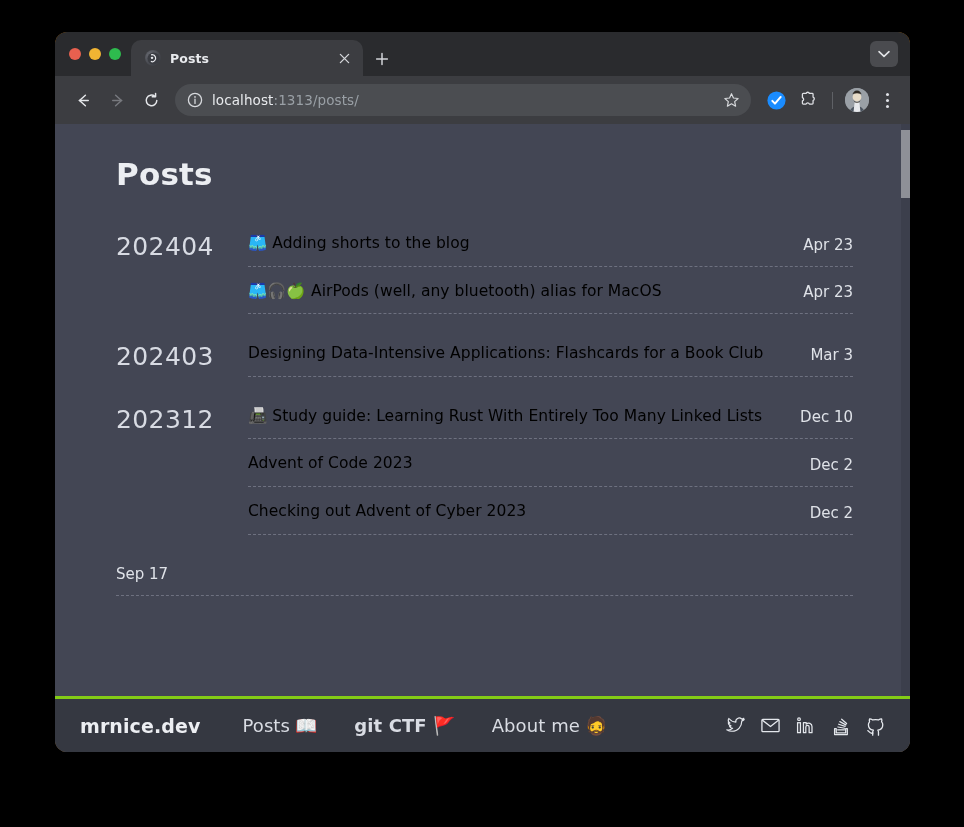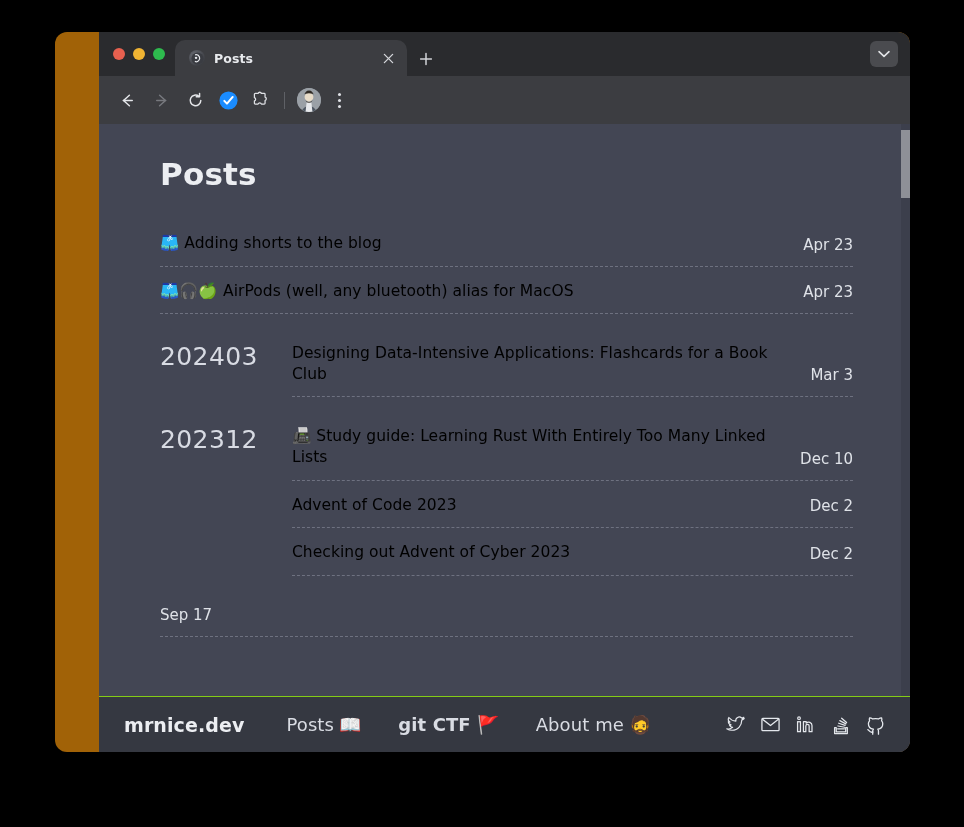--- a/index.html
+++ b/index.html
@@ -16,21 +16,20 @@
   .browser-window {
     position: absolute;
     left: 55px;
     top: 32px;
     width: 855px;
     height: 720px;
     border-radius: 12px;
     overflow: hidden;
     background: #a16207;
     box-shadow: 0 18px 48px rgba(0,0,0,0.75);
-    padding-left: 44px;
   }
 
   
   .tab-strip {
     position: relative;
     height: 44px;
     background: #2a2b2e;
     display: flex;
     align-items: flex-end;
   }
@@ -268,21 +267,21 @@
 
   
   .site-footer {
     position: absolute;
     left: 0; right: 0; bottom: 0;
     height: 56px;
     background: #353841;
     display: flex;
     align-items: center;
     padding: 0 24px 0 25px;
-    border-top: 1px solid #84cc16;
+    border-top: 3px solid #84cc16;
   }
   .brand {
     color: #eceef2;
     font-size: 19px;
     font-weight: bold;
     letter-spacing: 0.1px;
     margin-right: 42px;
   }
   .footer-nav {
     display: flex;
@@ -364,20 +363,35 @@
         <path d="M13.4 9 H4" stroke="currentColor" stroke-width="1.6" stroke-linecap="round"></path>
       </svg>
     </div>
     <div class="nav-btn">
       <svg width="17" height="17" viewBox="0 0 18 18">
         <path d="M14.6 9 A5.6 5.6 0 1 1 12.6 4.6" fill="none" stroke="currentColor" stroke-width="1.6" stroke-linecap="round"></path>
         <path d="M13.3 1.6 V5.1 H9.8" fill="none" stroke="currentColor" stroke-width="1.6" stroke-linecap="round" stroke-linejoin="round"></path>
       </svg>
     </div>
 
+    <div class="omnibox">
+      <span class="info-icon">
+        <svg width="16" height="16" viewBox="0 0 16 16">
+          <circle cx="8" cy="8" r="6.6" fill="none" stroke="currentColor" stroke-width="1.3"></circle>
+          <circle cx="8" cy="4.9" r="0.85" fill="currentColor"></circle>
+          <path d="M8 7.1 V11.4" stroke="currentColor" stroke-width="1.3" stroke-linecap="round"></path>
+        </svg>
+      </span>
+      <span class="url-text"><span class="host">localhost</span><span>:1313/posts/</span></span>
+      <span class="star-btn">
+        <svg width="17" height="17" viewBox="0 0 18 18">
+          <path d="M9 1.8 L11.05 6.35 L16 6.9 L12.35 10.2 L13.35 15 L9 12.55 L4.65 15 L5.65 10.2 L2 6.9 L6.95 6.35 Z" fill="none" stroke="currentColor" stroke-width="1.25" stroke-linejoin="round"></path>
+        </svg>
+      </span>
+    </div>
 
     <div class="tb-icon">
       <svg width="21" height="21" viewBox="0 0 22 22">
         <circle cx="11" cy="11" r="9.5" fill="#1a8cff"></circle>
         <path d="M6.6 11.4 L9.4 14.3 L15.4 7.3" fill="none" stroke="#ffffff" stroke-width="2.1" stroke-linecap="round" stroke-linejoin="round"></path>
       </svg>
     </div>
     <div class="tb-icon">
       <svg width="19" height="19" viewBox="0 0 20 20">
         <path d="M7.4 2.6 a1.9 1.9 0 0 1 3.6 0 h2.9 a0.9 0.9 0 0 1 0.9 0.9 v2.9 a1.9 1.9 0 0 1 0 3.6 v2.9 a0.9 0.9 0 0 1 -0.9 0.9 h-2.9 a1.9 1.9 0 0 0 -3.6 0 H4.5 a0.9 0.9 0 0 1 -0.9 -0.9 V10.5 a1.9 1.9 0 0 0 0 -3.6 V3.5 a0.9 0.9 0 0 1 0.9 -0.9 z" fill="none" stroke="currentColor" stroke-width="1.35" stroke-linejoin="round"></path>
@@ -400,20 +414,21 @@
       <i></i>
     </div>
   </div>
 
   <div class="viewport">
     <div class="page-scroll">
       <div class="content">
         <h1 class="page-title">Posts</h1>
         <div id="groups">
             <div class="year-group">
+              <div class="year-label">202404</div>
               <div class="year-posts">
                 <div class="post-row">
                   <a class="post-title" style="text-decoration: none; color: inherit;"><span class="emo">🩳</span> <span>Adding shorts to the blog</span></a>
                   <span class="post-date">Apr 23</span>
                 </div>
                 <div class="post-row">
                   <a class="post-title" style="text-decoration: none; color: inherit;"><span class="emo">🩳🎧🍏</span> <span>AirPods (well, any bluetooth) alias for MacOS</span></a>
                   <span class="post-date">Apr 23</span>
                 </div>
               </div>

